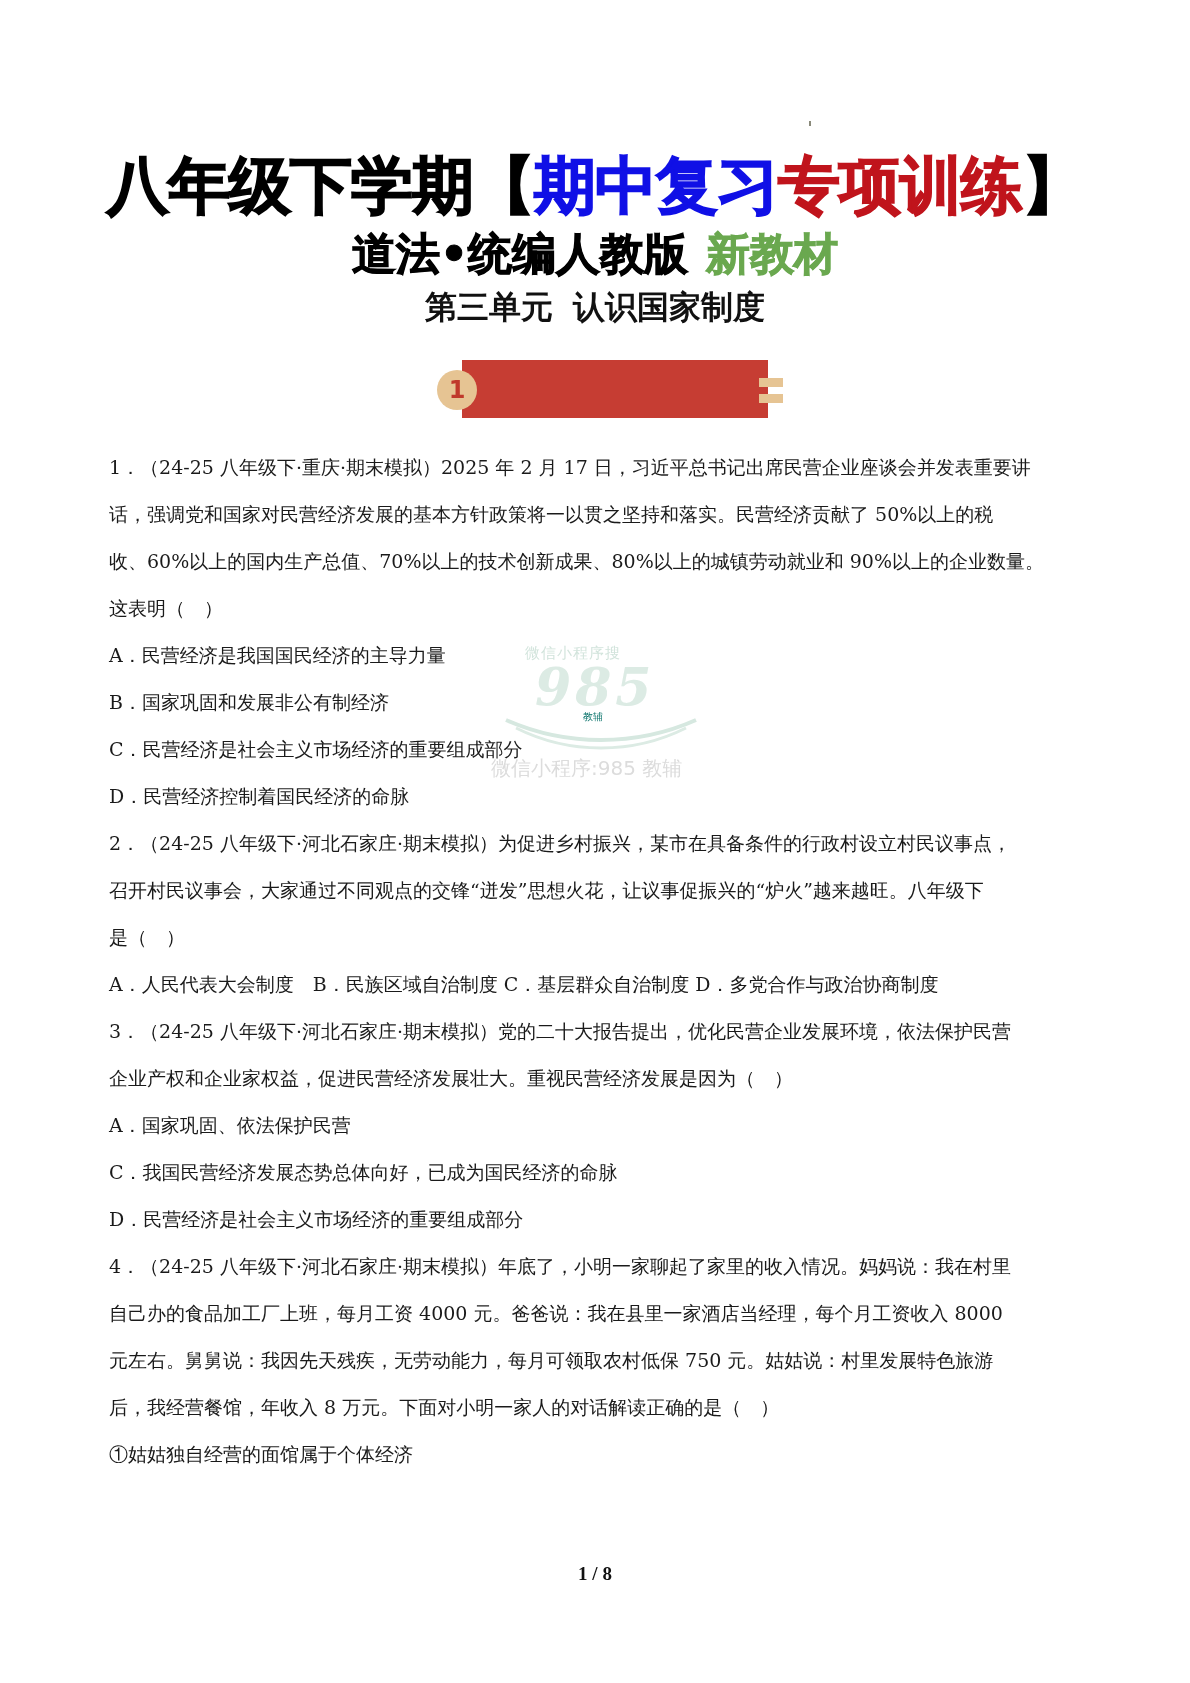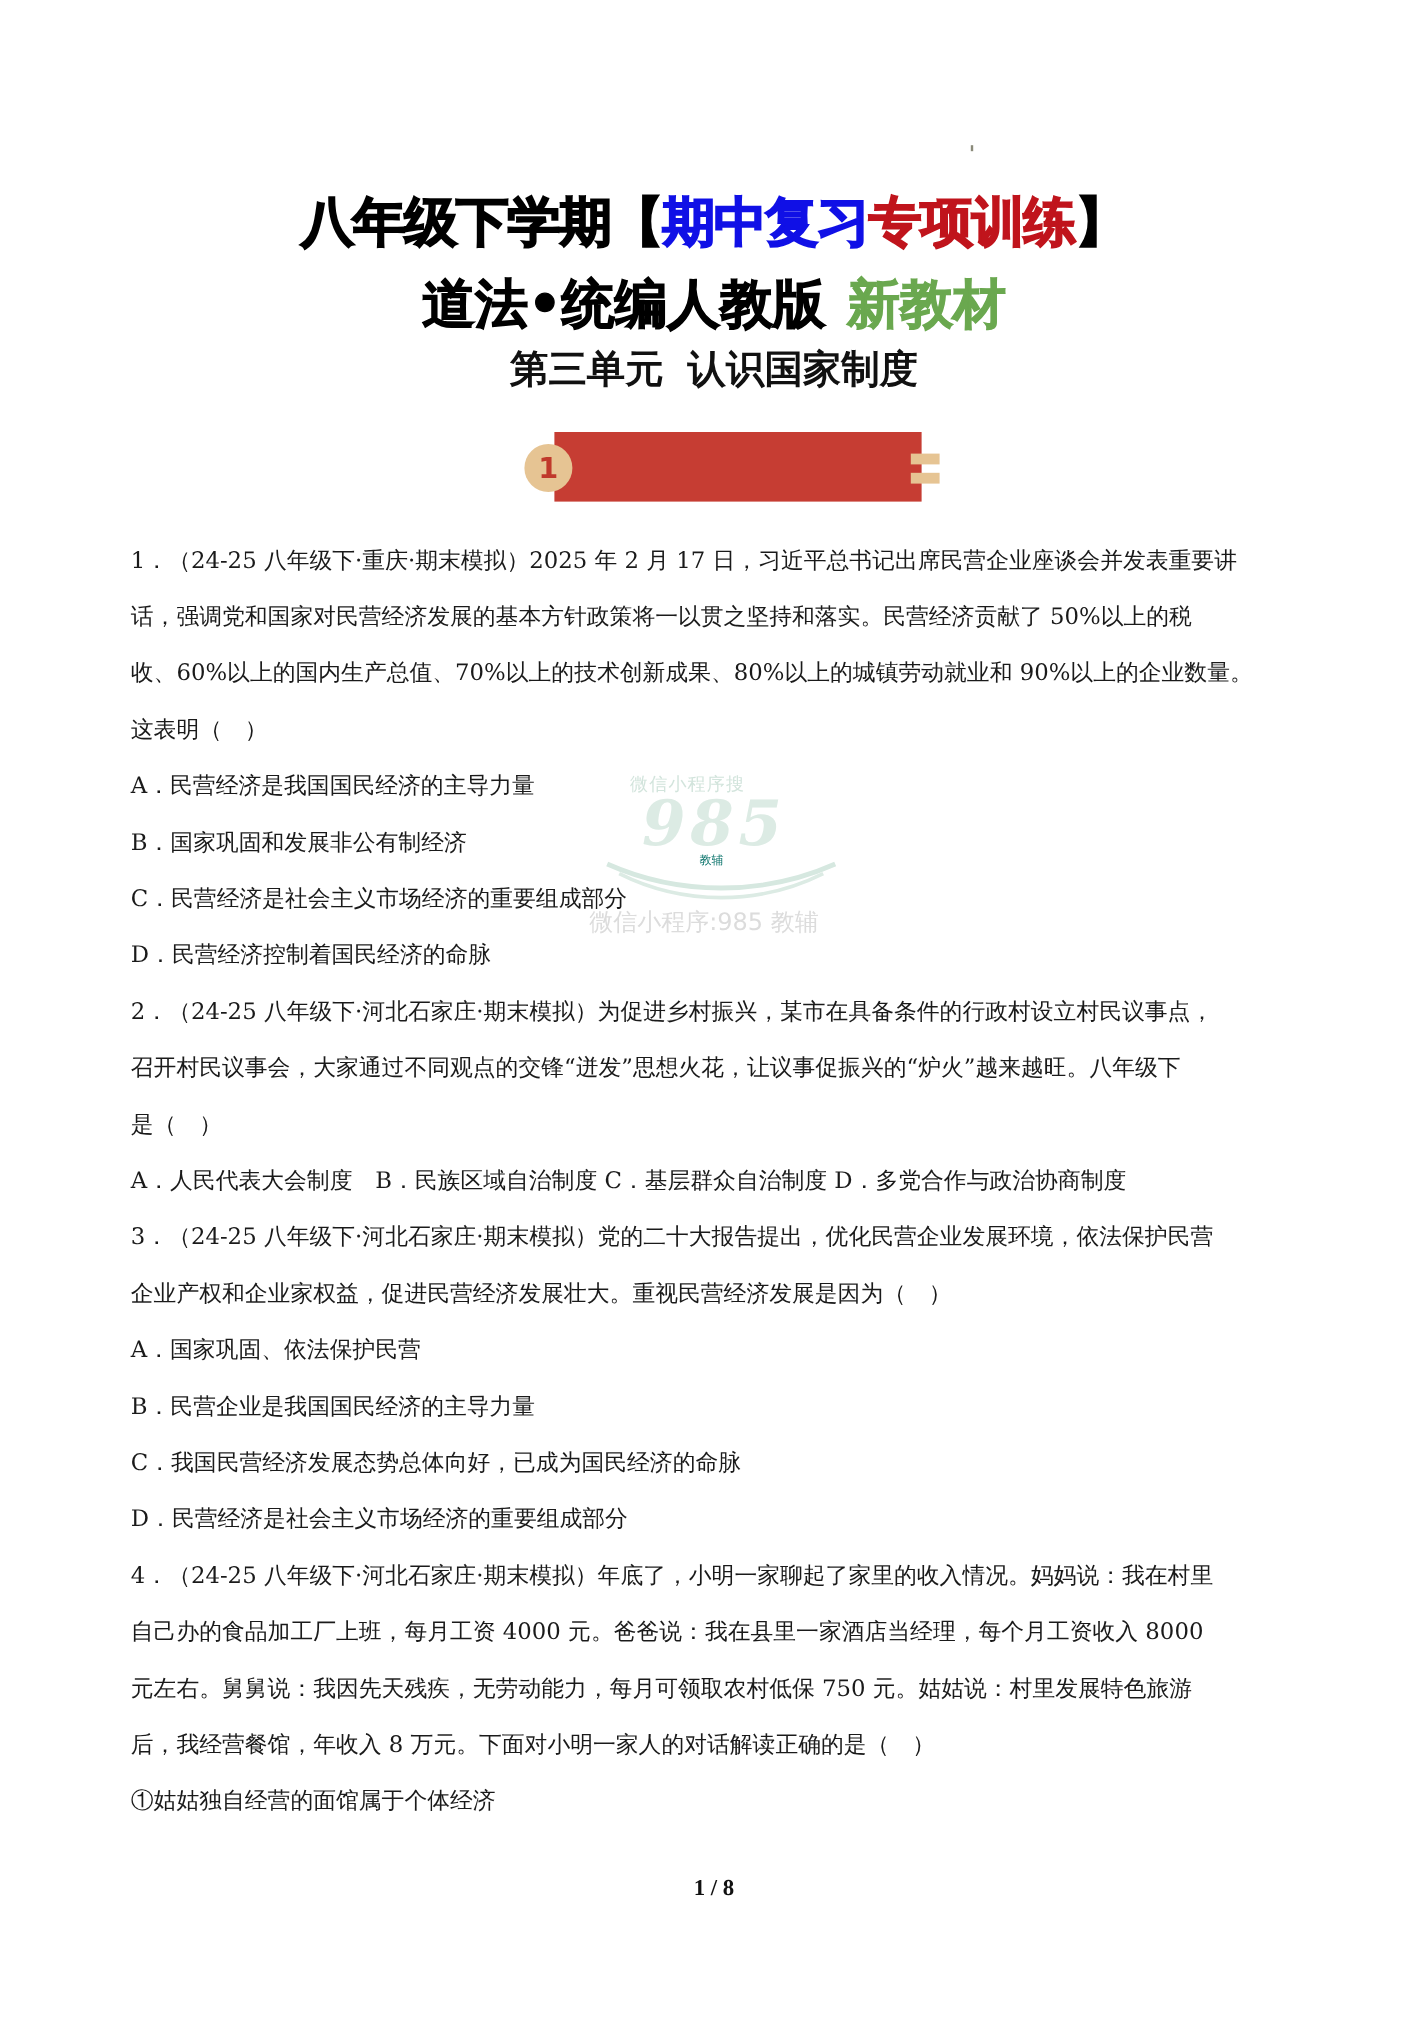--- a/index.html
+++ b/index.html
@@ -1,21 +1,21 @@
 <!DOCTYPE html>
 <html><head>
 <meta charset="utf-8">
 <style>
   html, body { margin: 0; padding: 0; background: #ffffff; }
   body { width: 1190px; height: 1683px; position: relative; overflow: hidden;
          font-family: "DejaVu Serif", "Liberation Serif", serif; color: #111; }
   .speck { position: absolute; left: 809px; top: 121px; width: 2px; height: 5px; background: #8a8a7a; }
   .title { position: absolute; left: 0; width: 1190px; top: 148px; text-align: center;
            font-family: "DejaVu Sans", "Liberation Sans", sans-serif; font-weight: 900;
-           font-size: 44px; line-height: 76px; letter-spacing: -1px; color: #000;
+           font-size: 62px; line-height: 76px; letter-spacing: -1px; color: #000;
            -webkit-text-stroke: 1.5px currentColor; }
   .title .blue { color: #1010e6; }
   .title .red { color: #c0141c; }
   .subtitle { position: absolute; left: 0; width: 1190px; top: 226px; text-align: center;
               font-family: "DejaVu Sans", "Liberation Sans", sans-serif; font-weight: 900;
               font-size: 44px; line-height: 56px; color: #000; -webkit-text-stroke: 1px currentColor; }
   .subtitle .green { color: #6aa84f; margin-left: 18px; }
   .unit { position: absolute; left: 0; width: 1190px; top: 285px; text-align: center;
           font-family: "DejaVu Sans", "Liberation Sans", sans-serif; font-weight: bold;
           font-size: 32px; line-height: 44px; color: #111; }
@@ -92,21 +92,20 @@
   <div>
     <div class="line">2．（24-25 八年级下·河北石家庄·期末模拟）为促进乡村振兴，某市在具备条件的行政村设立村民议事点，</div>
     <div class="line">召开村民议事会，大家通过不同观点的交锋“迸发”思想火花，让议事促振兴的“炉火”越来越旺。八年级下</div>
     <div class="line">是（　）</div>
     <div class="line">A．人民代表大会制度　B．民族区域自治制度 C．基层群众自治制度 D．多党合作与政治协商制度</div>
   </div>
   <div>
     <div class="line">3．（24-25 八年级下·河北石家庄·期末模拟）党的二十大报告提出，优化民营企业发展环境，依法保护民营</div>
     <div class="line">企业产权和企业家权益，促进民营经济发展壮大。重视民营经济发展是因为（　）</div>
     <div class="line">A．国家巩固、依法保护民营</div>
-    <div class="line">B．民营企业是我国国民经济的主导力量</div>
     <div class="line">C．我国民营经济发展态势总体向好，已成为国民经济的命脉</div>
     <div class="line">D．民营经济是社会主义市场经济的重要组成部分</div>
   </div>
   <div>
     <div class="line">4．（24-25 八年级下·河北石家庄·期末模拟）年底了，小明一家聊起了家里的收入情况。妈妈说：我在村里</div>
     <div class="line">自己办的食品加工厂上班，每月工资 4000 元。爸爸说：我在县里一家酒店当经理，每个月工资收入 8000</div>
     <div class="line">元左右。舅舅说：我因先天残疾，无劳动能力，每月可领取农村低保 750 元。姑姑说：村里发展特色旅游</div>
     <div class="line">后，我经营餐馆，年收入 8 万元。下面对小明一家人的对话解读正确的是（　）</div>
     <div class="line">①姑姑独自经营的面馆属于个体经济</div>
   </div>

